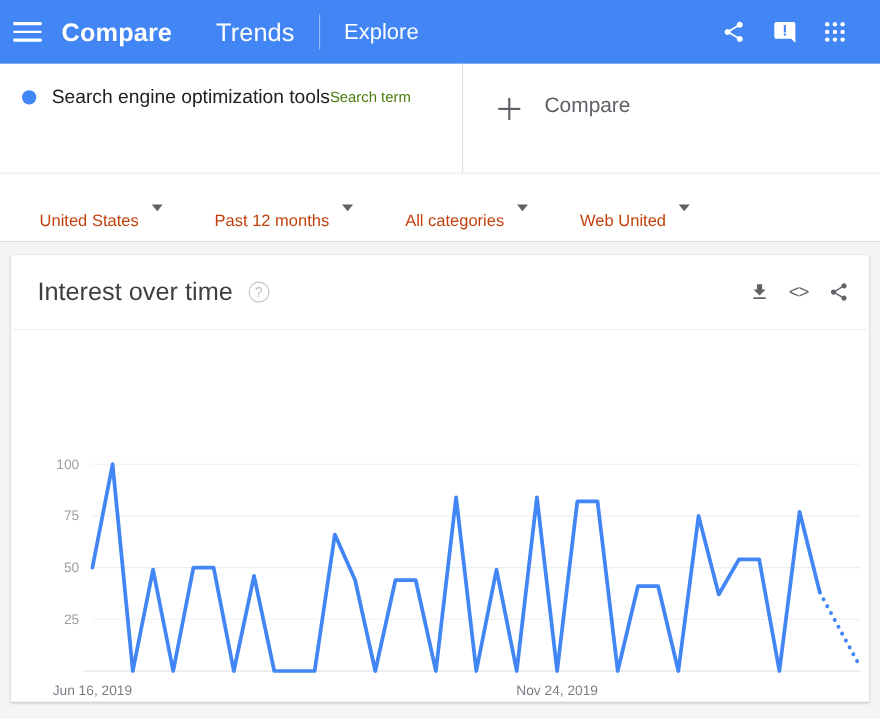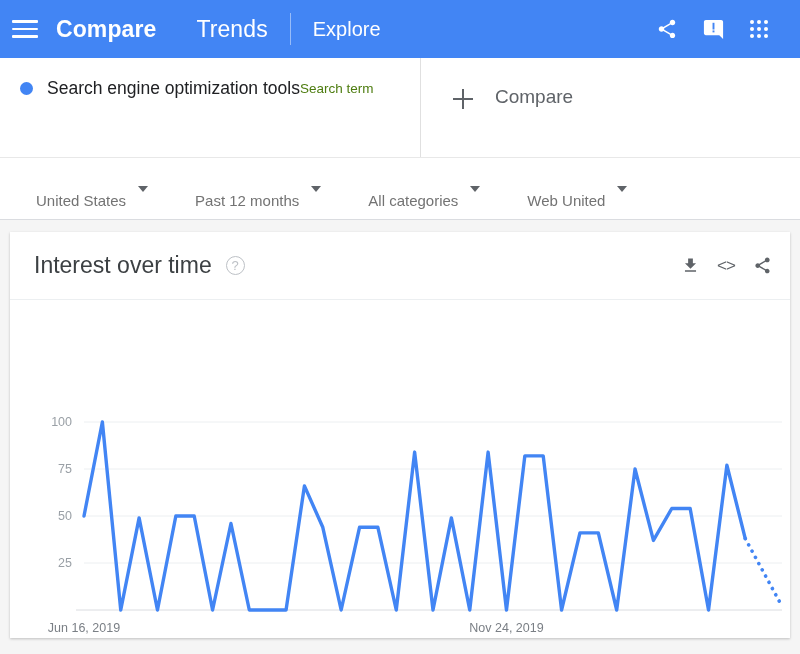--- a/index.html
+++ b/index.html
@@ -119,21 +119,21 @@
     display: flex;
     align-items: center;
     padding-left: 36px;
     border-bottom: 1px solid #dadce0;
   }
   .filter {
     display: flex; align-items: center;
     margin-right: 47px;
     cursor: pointer;
   }
-  .filter-label { font-size: 15px; color: #737373; white-space: nowrap; margin-top: 24px; }
+  .filter-label { font-size: 15px; color: #c2410c; white-space: nowrap; margin-top: 24px; }
   .caret {
     width: 0; height: 0;
     border-left: 5px solid transparent;
     border-right: 5px solid transparent;
     border-top: 6px solid #5f6368;
     margin-left: 12px;
   }
 
   
   .page-body { padding: 12px 10px 0 10px; }

